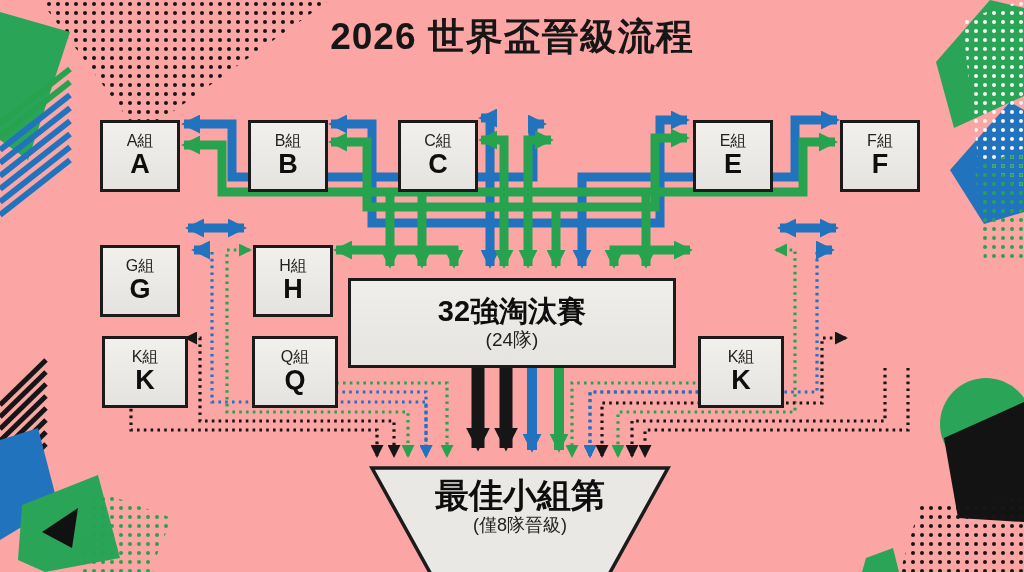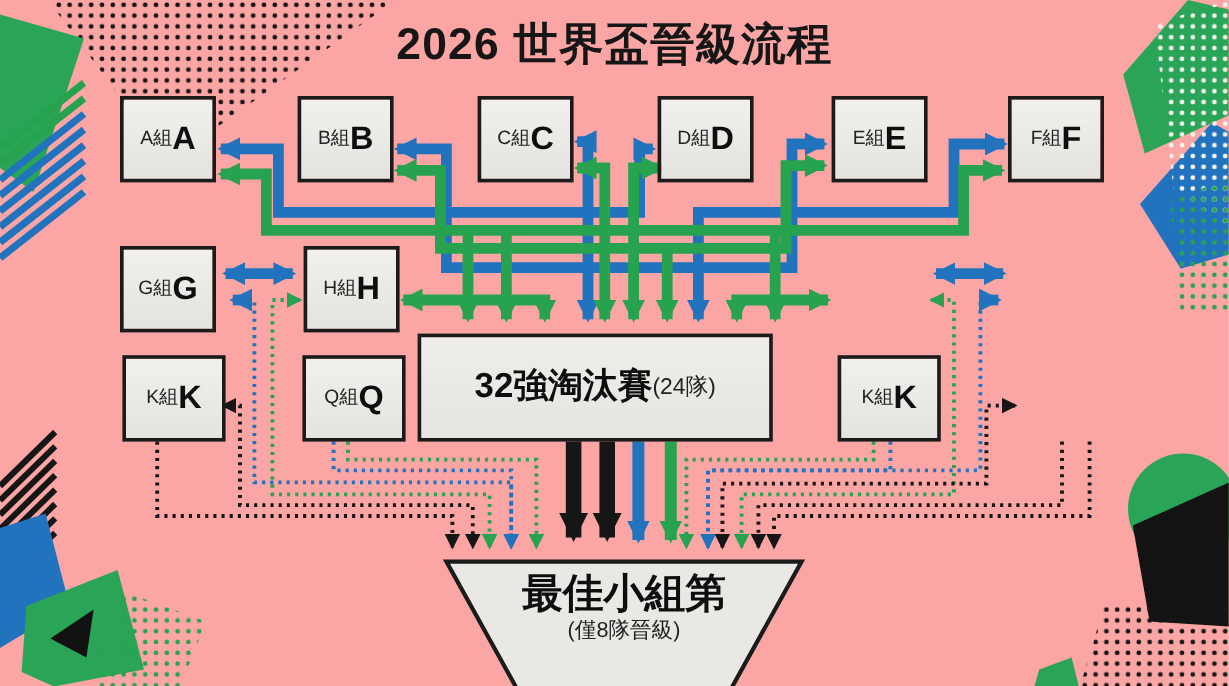--- a/index.html
+++ b/index.html
@@ -10,31 +10,32 @@
   }
   #stage svg.layer{position:absolute;left:0;top:0;}
   .page-title{
     position:absolute;top:12px;left:0;width:100%;text-align:center;
     font-size:37px;font-weight:800;color:#161616;letter-spacing:1px;
   }
   .gbox{
     position:absolute;width:80px;height:72px;box-sizing:border-box;
     background:linear-gradient(180deg,#f2f0ed,#e5e3e0);
     border:3px solid #1b1b1b;
-    display:flex;flex-direction:row;align-items:center;justify-content:center;
+    display:flex;flex-direction:column;align-items:center;justify-content:center;
     z-index:3;
+    margin-top:40px;
   }
   .gbox.small{width:86px;}
   .gbox .lbl{font-size:16px;color:#222;line-height:1.1;}
   .gbox .ltr{font-size:27px;font-weight:bold;color:#0e0e0e;line-height:1.1;}
   .cbox{
-    position:absolute;left:348px;top:278px;width:296px;height:90px;box-sizing:border-box;
+    position:absolute;left:348px;top:278px;width:328px;height:90px;box-sizing:border-box;
     background:linear-gradient(180deg,#f0eeeb,#e6e4e1);
     border:3.5px solid #1b1b1b;
-    display:flex;flex-direction:row;align-items:center;justify-content:center;
+    display:flex;flex-direction:column;align-items:center;justify-content:center;
     z-index:3;
   }
   .cbox .t1{font-size:29px;font-weight:800;color:#0e0e0e;line-height:1.15;}
   .cbox .t2{font-size:19px;color:#222;line-height:1.15;}
   .funnel-text{
     position:absolute;left:392px;top:476px;width:256px;text-align:center;z-index:4;
   }
   .funnel-text .f1,.funnel-text .f2{font-size:34px;font-weight:800;color:#0e0e0e;line-height:1.15;}
   .funnel-text .f3{font-size:18px;color:#222;line-height:1.2;}
   
@@ -180,24 +181,20 @@
     <span class="ltr">A</span>
   </div>
   <div class="gbox" style="left:248px;top:80px">
     <span class="lbl">B組</span>
     <span class="ltr">B</span>
   </div>
   <div class="gbox" style="left:398px;top:80px">
     <span class="lbl">C組</span>
     <span class="ltr">C</span>
   </div>
-  <div class="gbox" style="left:548px;top:80px">
-    <span class="lbl">D組</span>
-    <span class="ltr">D</span>
-  </div>
   <div class="gbox" style="left:693px;top:80px">
     <span class="lbl">E組</span>
     <span class="ltr">E</span>
   </div>
   <div class="gbox" style="left:840px;top:80px">
     <span class="lbl">F組</span>
     <span class="ltr">F</span>
   </div>
 
   <div class="gbox" style="left:100px;top:205px">

